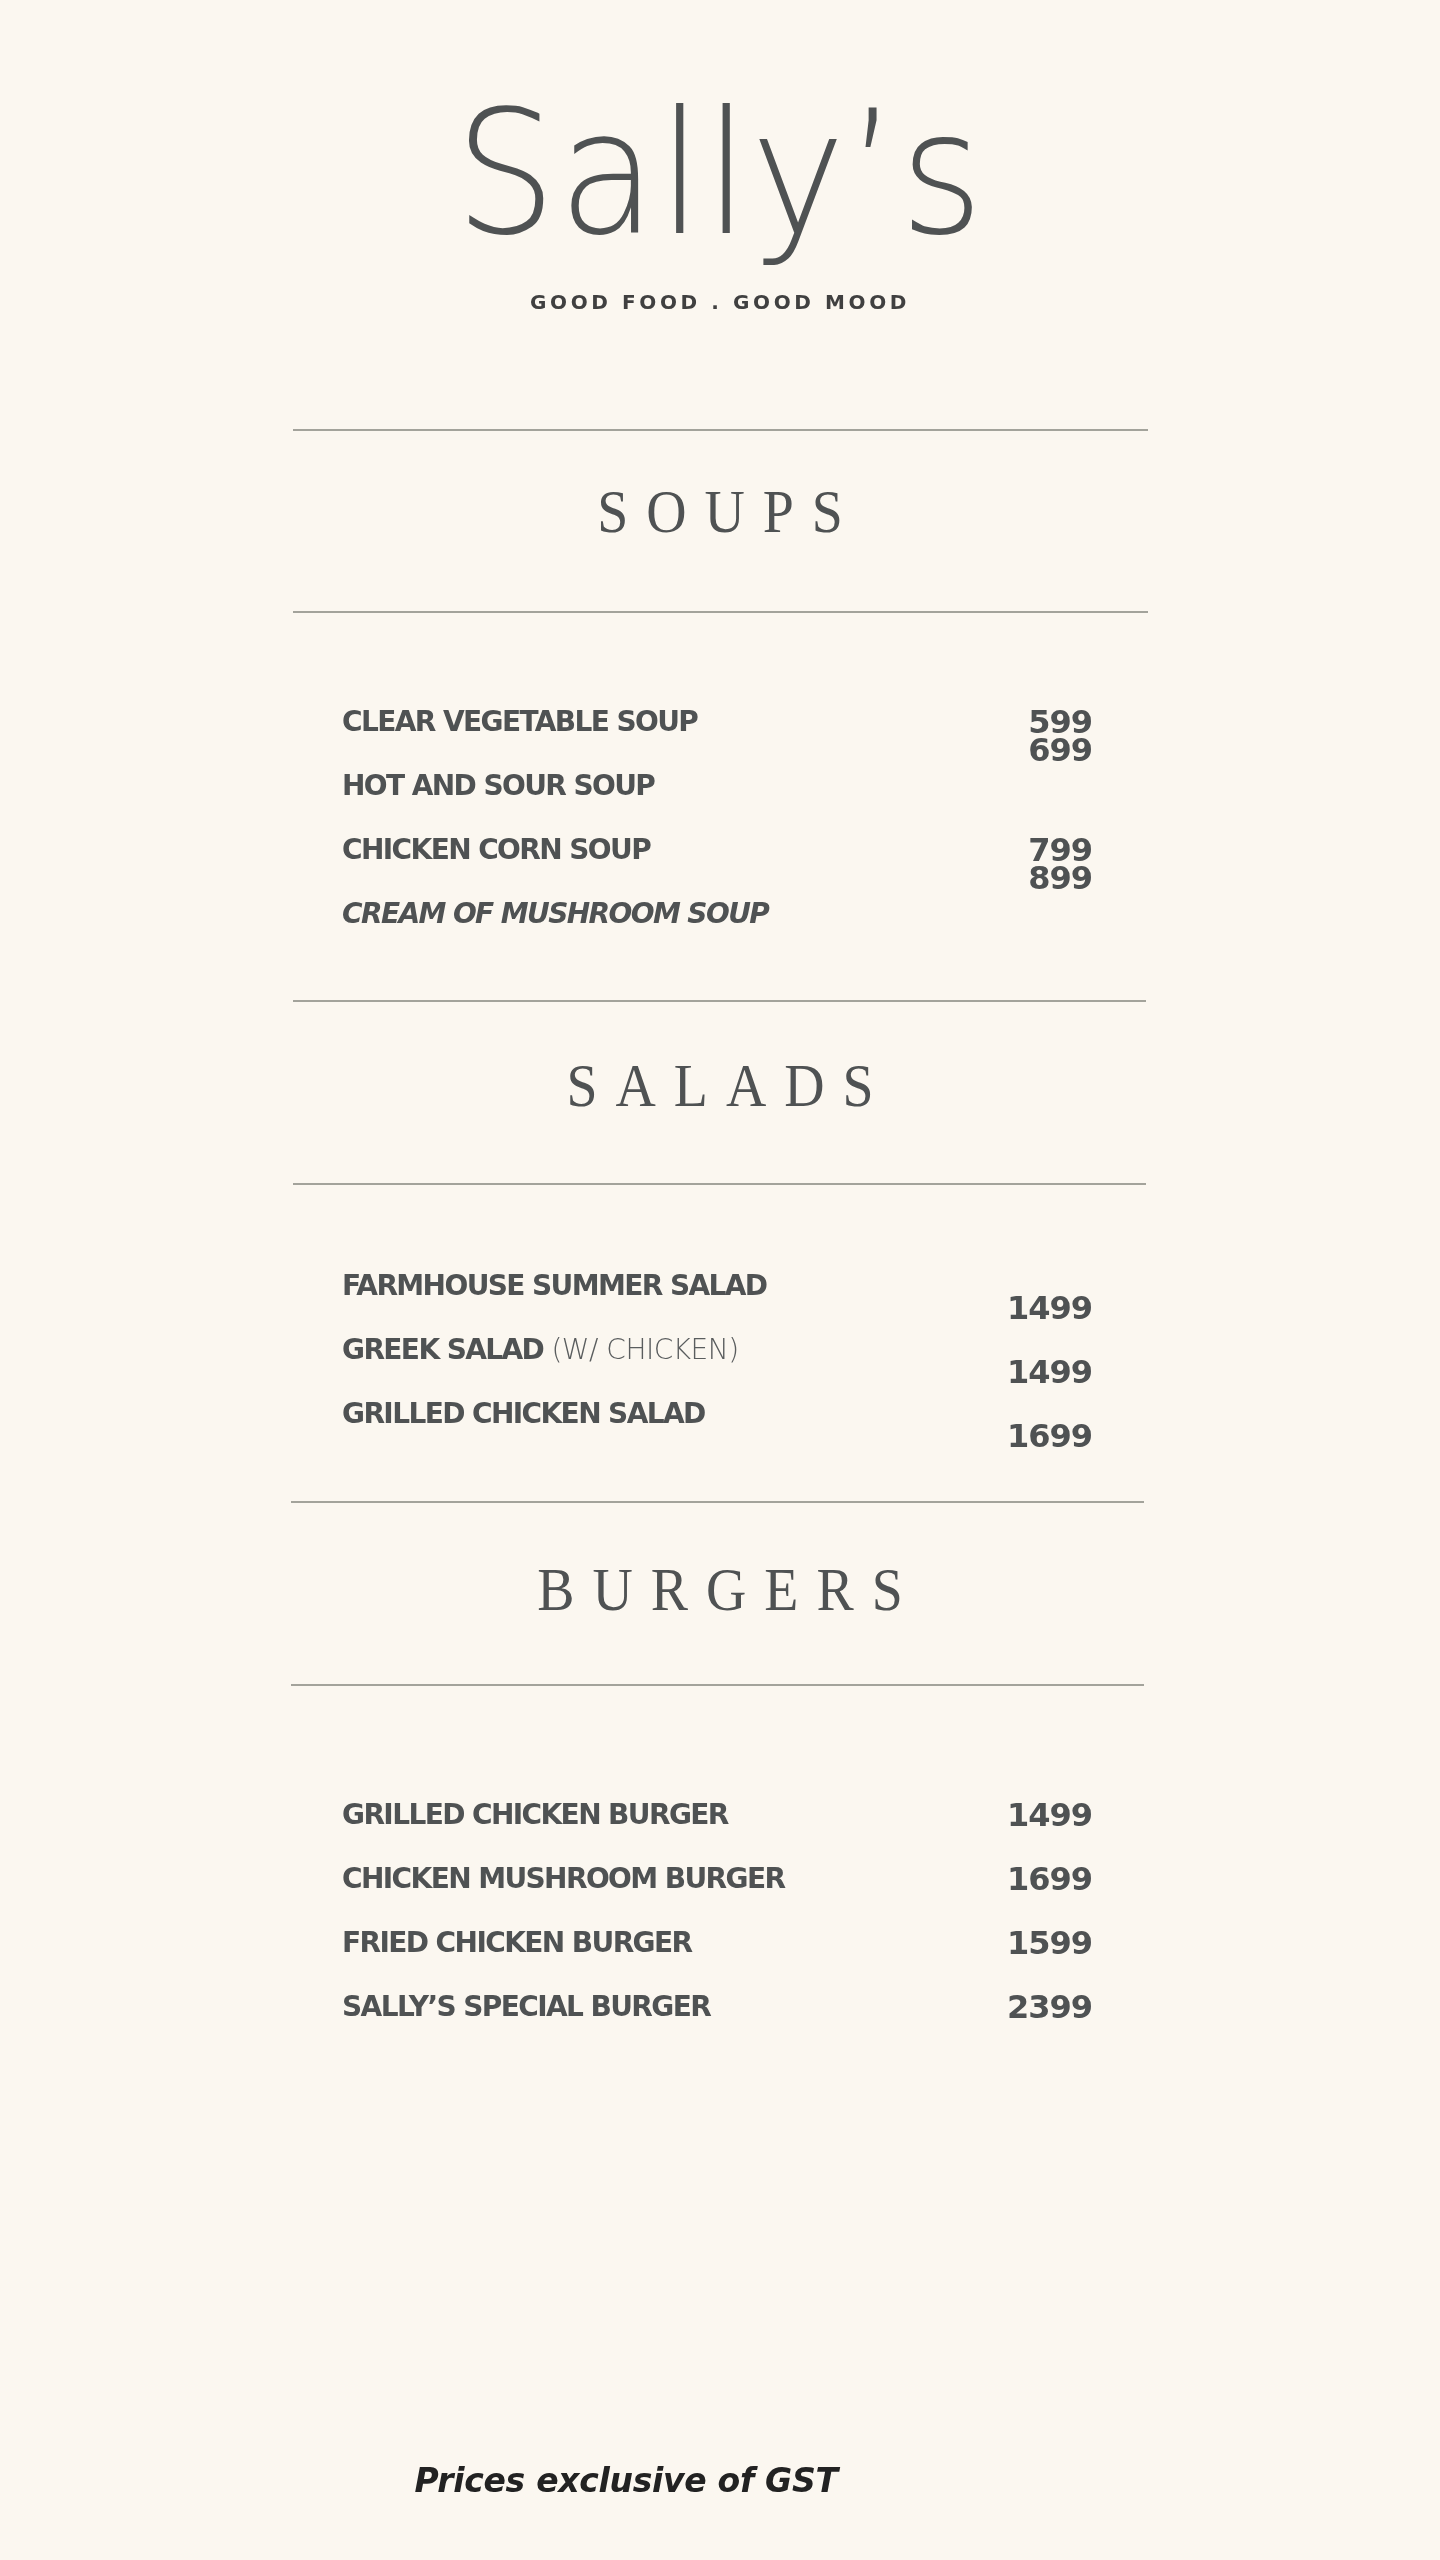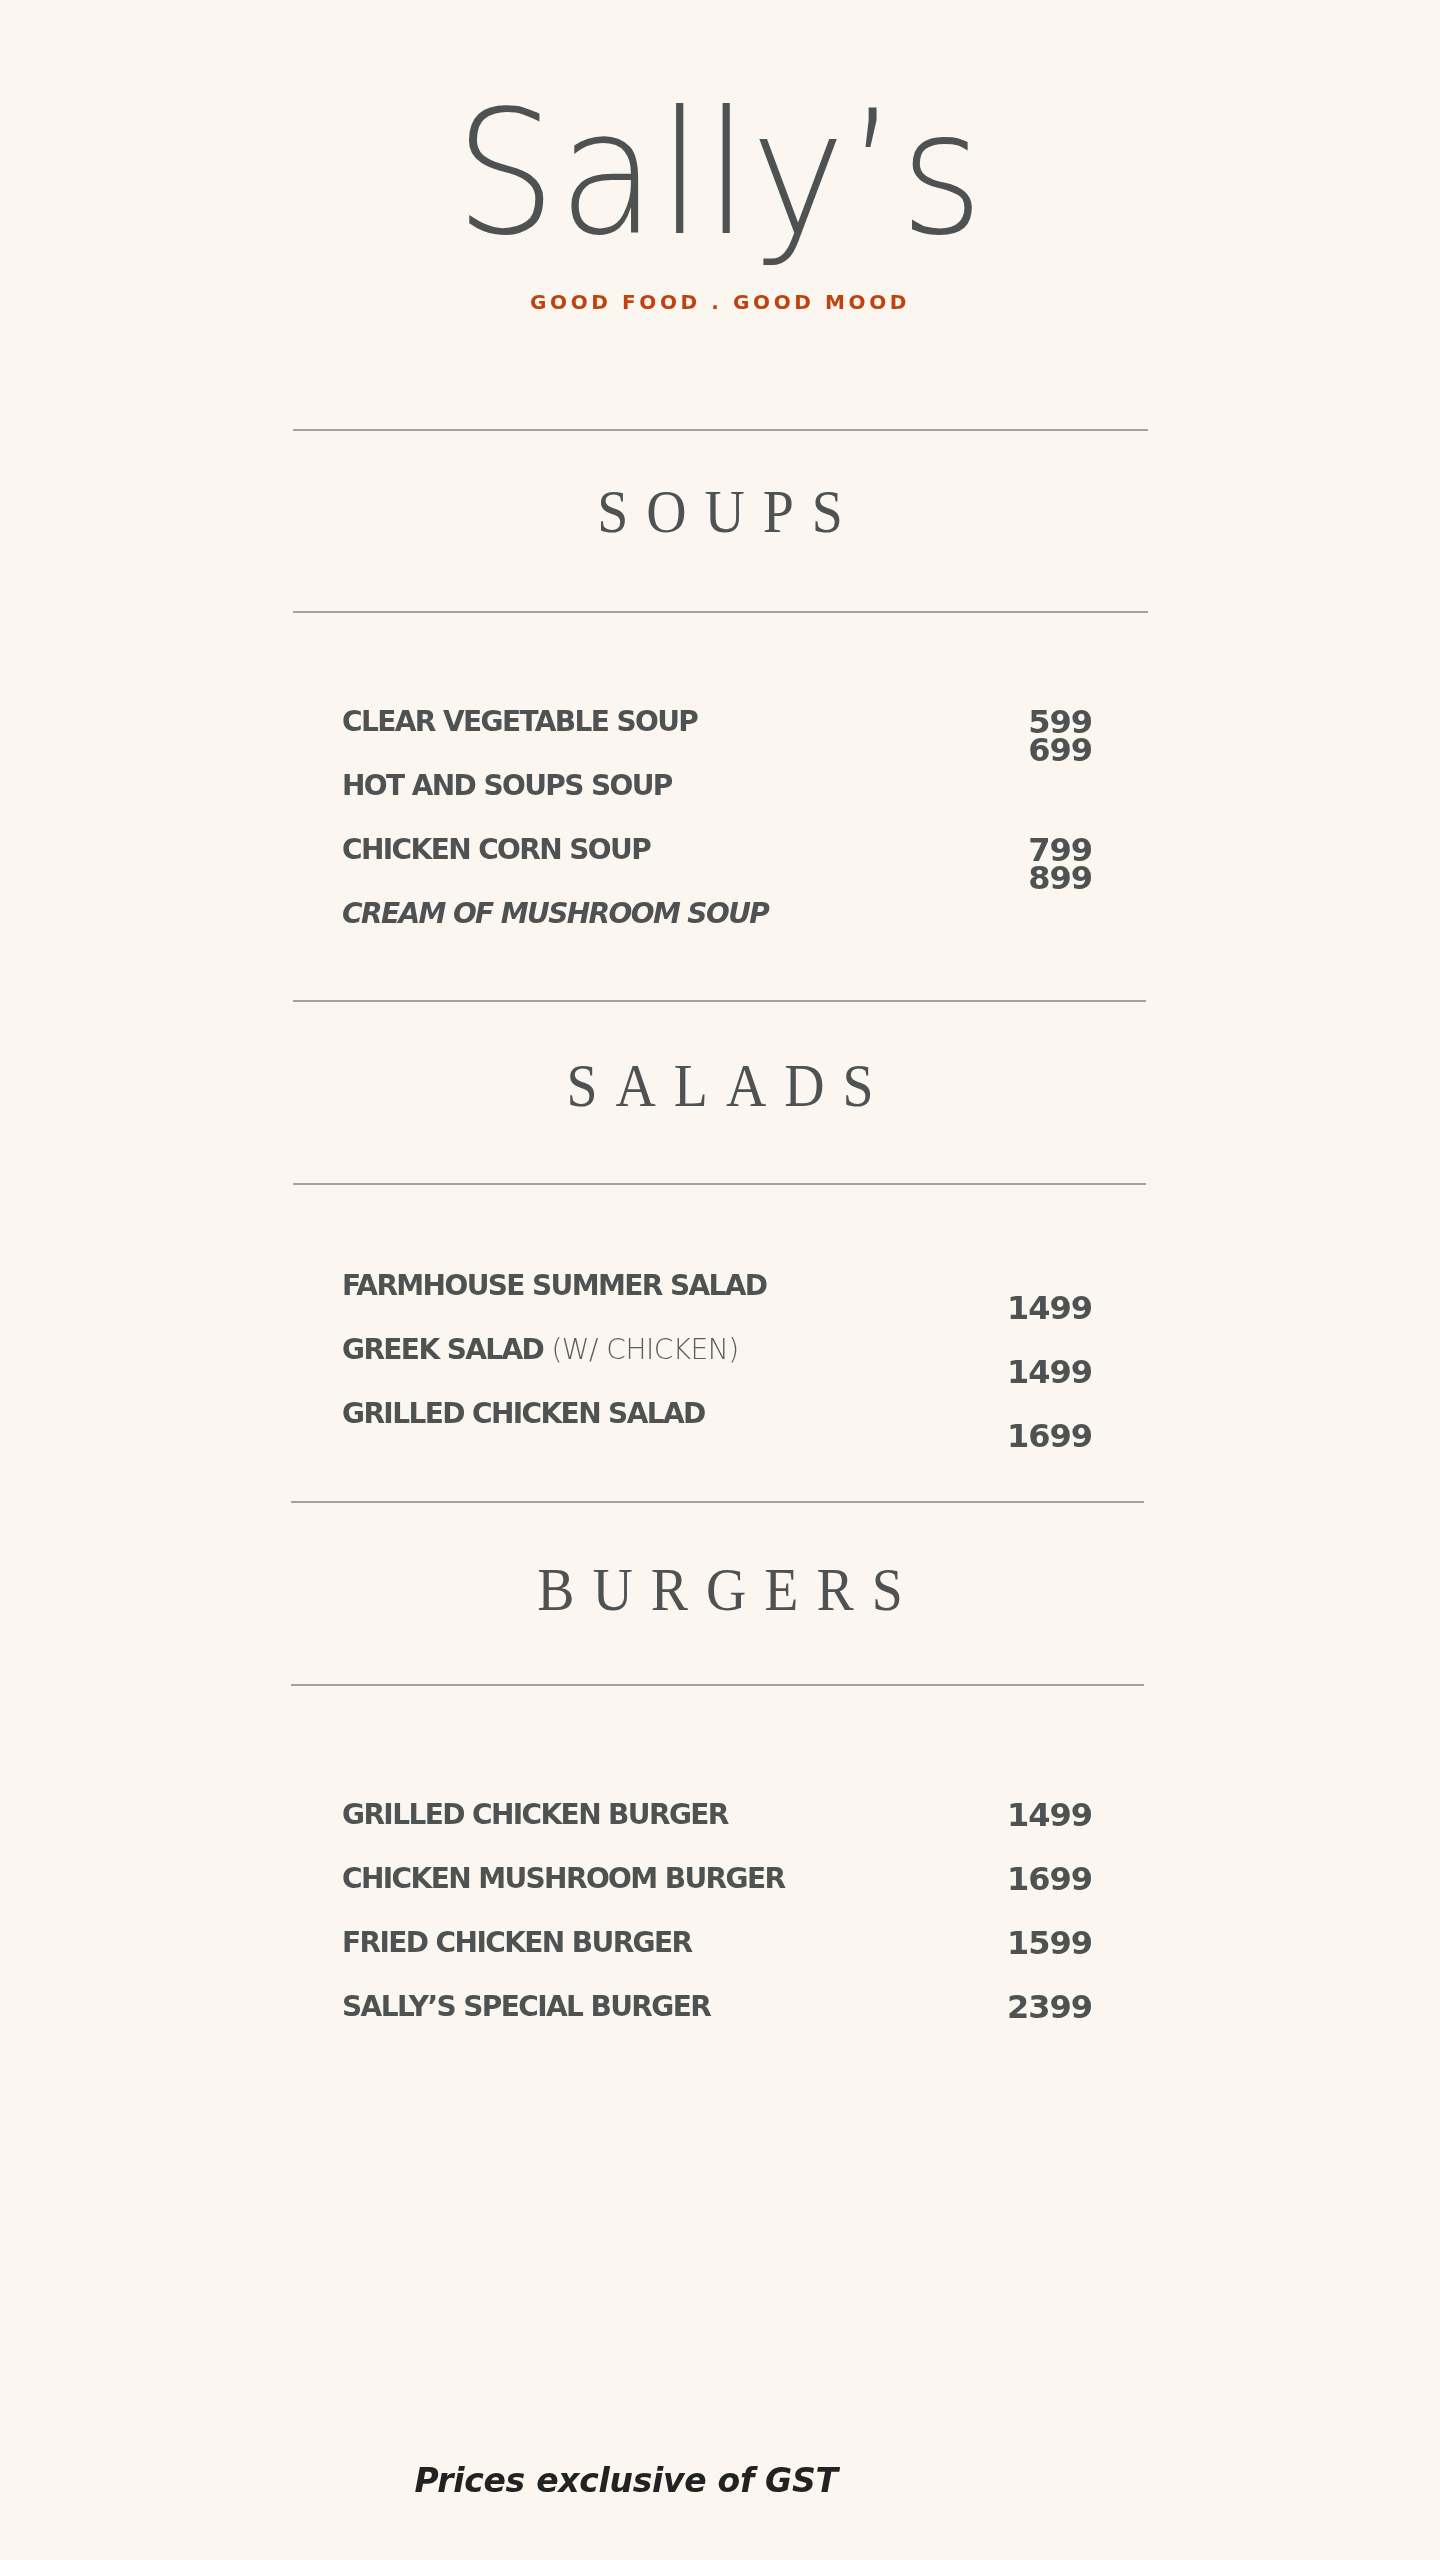--- a/index.html
+++ b/index.html
@@ -23,21 +23,21 @@
     transform: scaleX(0.93);
   }
   .tagline {
     position: absolute; left: 0; width: 1440px; top: 290px;
     text-align: center;
     font-family: "DejaVu Sans", sans-serif;
     font-size: 20px;
     line-height: 24px;
     letter-spacing: 3.6px;
     font-weight: 600;
-    color: #c2410c;
+    color: #404040;
   }
   .rule {
     position: absolute; height: 2px; background: #a3a39b;
   }
   .section-title {
     position: absolute; left: 0; width: 1440px;
     text-align: center;
     font-family: "Liberation Serif", serif;
     font-size: 62px;
     line-height: 62px;
@@ -92,21 +92,21 @@
 <div class="tagline">GOOD FOOD . GOOD MOOD</div>
 
 <div class="rule" style="left:293px; width:855px; top:429px;"></div>
 <div class="section-title" style="top:480px;">SOUPS</div>
 <div class="rule" style="left:293px; width:855px; top:611px;"></div>
 
 <div>
   <div class="item-name" style="top:704px;">CLEAR VEGETABLE SOUP</div>
   <div class="item-price" style="top:704px;">599</div>
 
-  <div class="item-name" style="top:768px;">HOT AND SOUPS SOUP</div>
+  <div class="item-name" style="top:768px;">HOT AND SOUR SOUP</div>
   <div class="item-price" style="top:732px;margin-left:12px;">699</div>
 
   <div class="item-name" style="top:832px;">CHICKEN CORN SOUP</div>
   <div class="item-price" style="top:832px;">799</div>
 
   <div class="item-name" style="top:896px;font-style:italic;">CREAM OF MUSHROOM SOUP</div>
   <div class="item-price" style="top:860px;">899</div>
 </div>
 
 <div class="rule" style="left:293px; width:853px; top:1000px;"></div>

